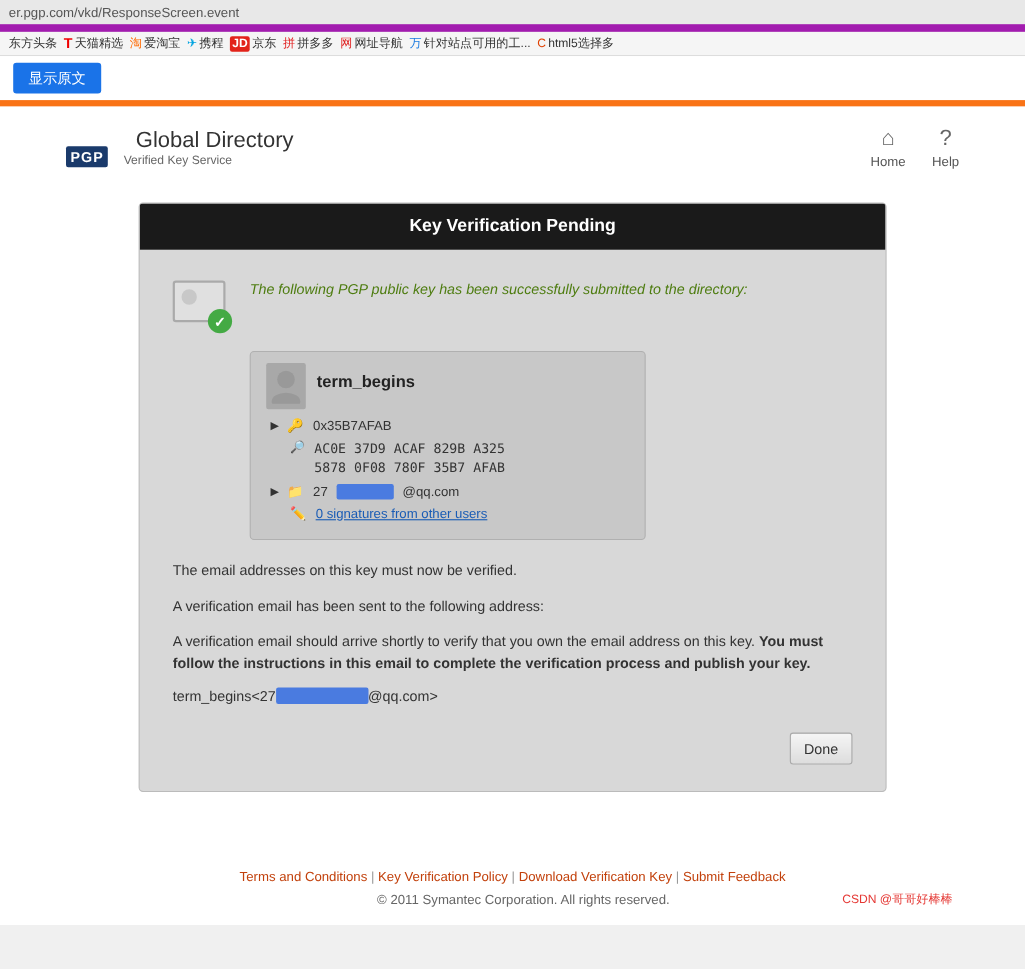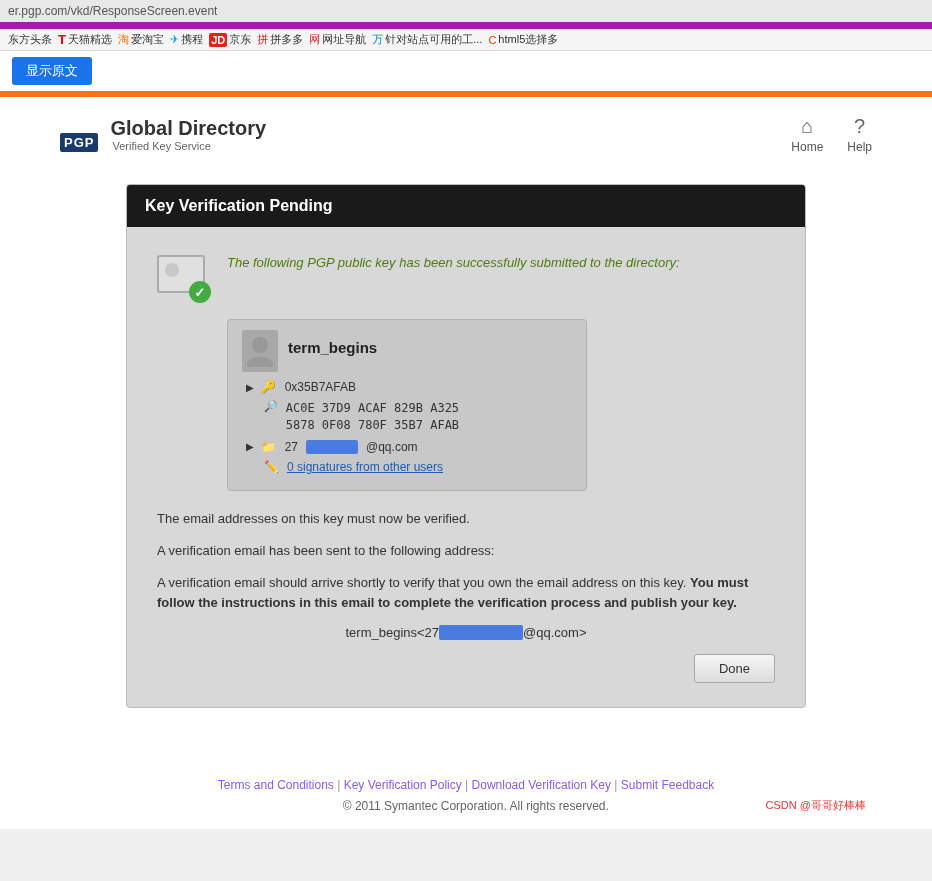--- a/index.html
+++ b/index.html
@@ -91,22 +91,22 @@
       border-radius: 2px;
     }
     .pgp-box span { display: inline-block; }
     .logo-text-area {
       display: flex;
       flex-direction: column;
     }
     .logo-title {
       font-size: 20px;
       color: #333;
-      font-weight: bold;
-      margin-left: 2px;
+      font-weight: normal;
+      margin-left: 15px;
     }
     .logo-subtitle {
       font-size: 11px;
       color: #666;
       margin-left: 4px;
     }
     .header-nav {
       display: flex;
       gap: 24px;
       align-items: center;
@@ -138,20 +138,21 @@
       overflow: hidden;
       max-width: 680px;
       margin: 0 auto;
     }
     .card-header {
       background: #1a1a1a;
       color: #fff;
       padding: 12px 18px;
       font-size: 16px;
       font-weight: bold;
+      text-align: center;
     }
     .card-body {
       padding: 24px 30px 24px 30px;
     }
 
     
     .intro-row {
       display: flex;
       align-items: flex-start;
       gap: 16px;
@@ -280,61 +281,60 @@
       color: #333;
       line-height: 1.55;
       margin-bottom: 12px;
     }
     .body-text strong {
       font-weight: bold;
     }
     .email-address-display {
       font-size: 13px;
       color: #333;
-      margin-bottom: 14px;
-      text-align: center;
+      margin-bottom: 26px;
     }
     .email-blurred-inline {
       background: #4a7be0;
       color: transparent;
       border-radius: 2px;
       padding: 0 30px 0 2px;
       font-size: 13px;
       user-select: none;
     }
 
     
     .btn-row {
       display: flex;
       justify-content: flex-end;
       margin-top: 8px;
     }
     .done-btn {
       background: linear-gradient(to bottom, #f5f5f5, #ddd);
       border: 1px solid #aaa;
       border-radius: 3px;
-      padding: 6px 24px;
+      padding: 6px 12px;
       font-size: 13px;
       cursor: pointer;
       color: #333;
     }
 
     
     .site-footer {
       padding: 30px 60px 16px 60px;
       text-align: center;
       font-size: 12px;
       color: #666;
       background: #fff;
     }
     .footer-links {
       margin-bottom: 6px;
     }
     .footer-links a {
-      color: #8b5cf6;
+      color: #c2410c;
       text-decoration: none;
     }
     .footer-sep { color: #999; }
     .footer-copy {
       display: flex;
       justify-content: space-between;
       align-items: center;
       max-width: 800px;
       margin: 0 auto;
     }

